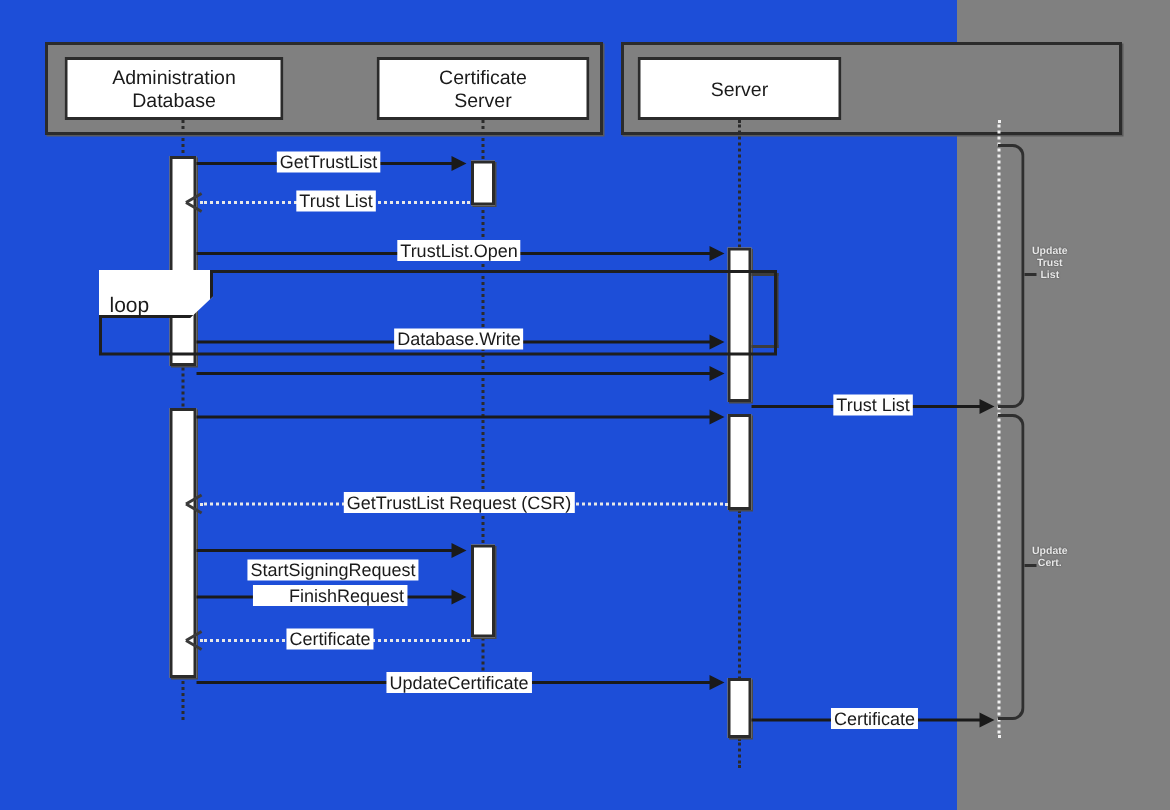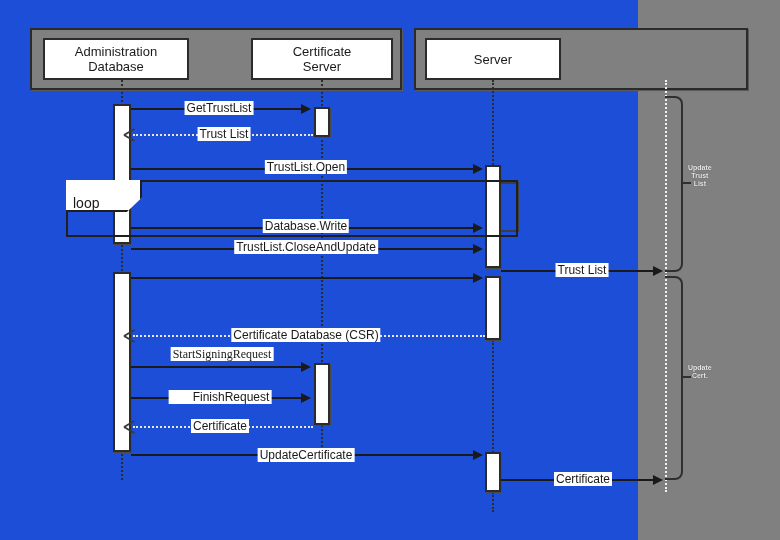--- a/index.html
+++ b/index.html
@@ -239,36 +239,35 @@
   <div class="msg" style="left:131px; top:168px; width:348px;"></div>
   <div class="arrowhead right" style="left:473px; top:164px;"></div>
   <div class="msg-label" style="left:306px; top:167px;">TrustList.Open</div>
 
   <div class="msg" style="left:131px; top:227px; width:348px;"></div>
   <div class="arrowhead right" style="left:473px; top:223px;"></div>
   <div class="msg-label" style="left:306px; top:226px;">Database.Write</div>
 
   <div class="msg" style="left:131px; top:248px; width:348px;"></div>
   <div class="arrowhead right" style="left:473px; top:244px;"></div>
-  <div class="msg-label" style="left:306px; top:247px;">TrustList.CloseAndUpdate</div>
 
   <div class="msg" style="left:131px; top:277px; width:348px;"></div>
   <div class="arrowhead right" style="left:473px; top:273px;"></div>
 
   <div class="msg" style="left:501px; top:270px; width:156px;"></div>
   <div class="arrowhead right" style="left:653px; top:266px;"></div>
   <div class="msg-label" style="left:582px; top:270px;">Trust List</div>
 
   <div class="msg ret" style="left:133px; top:335px; width:352px;"></div>
   <div class="arrowhead open-left" style="left:124px; top:330px;"></div>
-  <div class="msg-label" style="left:306px; top:335px;">Certificate Database (CSR)</div>
+  <div class="msg-label" style="left:306px; top:335px;">GetTrustList Request (CSR)</div>
 
   <div class="msg" style="left:131px; top:366px; width:176px;"></div>
   <div class="arrowhead right" style="left:301px; top:362px;"></div>
-  <div class="msg-label" style="left:222px; top:354px;font-family:Liberation Serif, serif;">StartSigningRequest</div>
+  <div class="msg-label" style="left:222px; top:380px;">StartSigningRequest</div>
 
   <div class="msg" style="left:131px; top:397px; width:176px;"></div>
   <div class="arrowhead right" style="left:301px; top:393px;"></div>
   <div class="msg-label" style="left:220px; top:397px;padding-left:24px;">FinishRequest</div>
 
   <div class="msg ret" style="left:133px; top:426px; width:180px;"></div>
   <div class="arrowhead open-left" style="left:124px; top:421px;"></div>
   <div class="msg-label" style="left:220px; top:426px;">Certificate</div>
 
   <div class="msg" style="left:131px; top:454px; width:348px;"></div>

